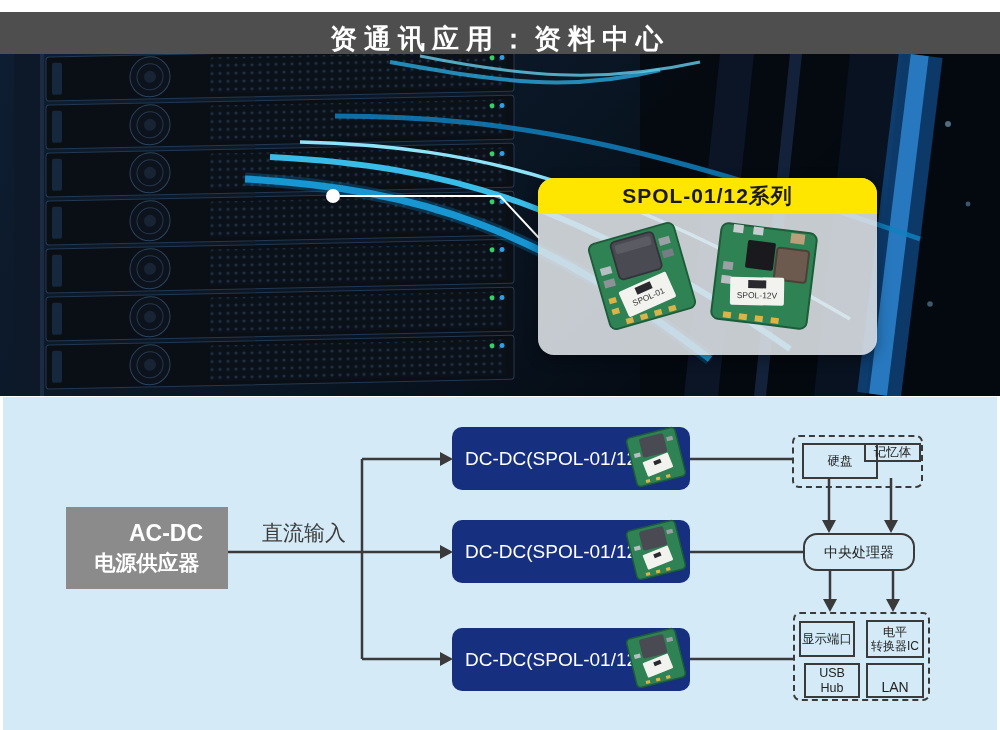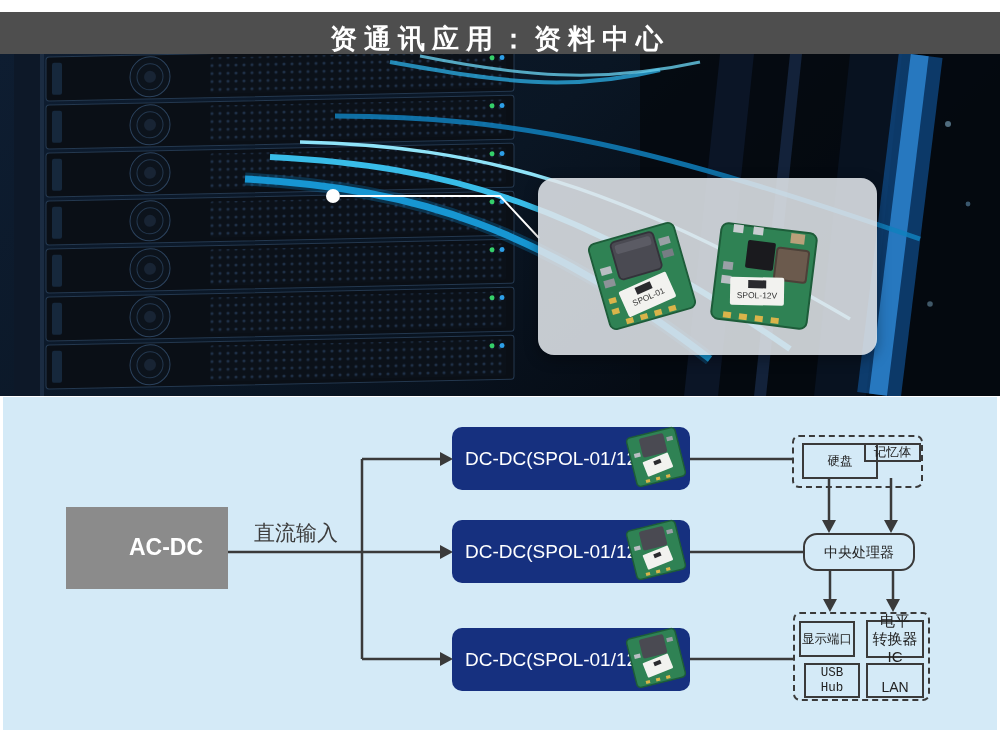--- a/index.html
+++ b/index.html
@@ -29,21 +29,21 @@
   .connectors { position:absolute; left:0; top:0; width:1000px; height:730px; pointer-events:none; z-index:2; }
 
   .node { position:absolute; z-index:3; }
 
   .acdc { left:66px; top:507px; width:162px; height:82px; background:#8b8b8b;
           display:flex; flex-direction:column; align-items:center; justify-content:center;
           color:#ffffff; font-weight:bold; line-height:1.35; }
   .acdc .l1 { font-size:23px;margin-left:38px; }
   .acdc .l2 { font-size:21px; }
 
-  .dcin { left:238px; top:519px; width:116px; text-align:center; font-size:21px; color:#3c3c3c; }
+  .dcin { left:246px; top:519px; width:116px; text-align:center; font-size:21px; color:#3c3c3c; }
 
   .dcdc { left:452px; width:238px; height:63px; background:#16307f; border-radius:10px;
           display:flex; align-items:center; color:#ffffff; font-size:19px; padding-left:13px; }
   .dcdc .chipwrap { position:absolute; right:8px; top:4px; width:52px; height:52px; transform:rotate(-14deg); }
 
   .group-dashed { border:2px dashed #3a3a3a; border-radius:7px; background:transparent; }
   .sbox { position:absolute; border:2px solid #3a3a3a; background:transparent;
           display:flex; flex-direction:column; align-items:center; justify-content:center;
           font-size:12.5px; color:#222222; text-align:center; line-height:1.2; }
   .cpu { left:803px; top:533px; width:112px; height:38px; font-size:14px;border-radius:14px; }
@@ -172,20 +172,23 @@
     </g>
 
     <g>
       <polyline points="340,142 500,142 539,184" stroke="#ffffff" stroke-width="2" fill="none"></polyline>
       <circle cx="333" cy="142" r="7" fill="#ffffff"></circle>
     </g>
   </svg>
 </div>
 
 <div class="callout">
+  <div class="callout-band">
+    <span>SPOL-01/12系列</span>
+  </div>
 
   <div class="chip" style="left:58px; top:52px; width:92px; height:92px; transform:rotate(-16deg);">
     <svg viewBox="0 0 100 100" width="92" height="92">
       <rect x="2" y="2" width="96" height="96" rx="7" fill="#2f8254" stroke="#1d5c39" stroke-width="2"></rect>
       <rect x="8" y="64" width="8" height="6" fill="#d9b44a"></rect>
         <rect x="8" y="76" width="8" height="6" fill="#d9b44a"></rect>
       <rect x="20" y="90" width="8" height="6" fill="#d9b44a"></rect>
         <rect x="36" y="90" width="8" height="6" fill="#d9b44a"></rect>
       <rect x="52" y="90" width="8" height="6" fill="#d9b44a"></rect>
         <rect x="68" y="90" width="8" height="6" fill="#d9b44a"></rect>
@@ -248,20 +251,21 @@
     <polygon points="440,652 440,666 453,659"></polygon>
     <polygon points="822,520 836,520 829,533"></polygon>
     <polygon points="884,520 898,520 891,533"></polygon>
     <polygon points="823,599 837,599 830,612"></polygon>
     <polygon points="886,599 900,599 893,612"></polygon>
   </g>
 </svg>
 
 <div class="node acdc">
   <span class="l1">AC-DC</span>
+  <span class="l2">电源供应器</span>
 </div>
 
 <div class="node dcin">直流输入</div>
 
 <div class="node dcdc" style="top:427px;">
   <span>DC-DC(SPOL-01/12)</span>
   <div class="chipwrap">
     <svg viewBox="0 0 100 100" width="52" height="52">
       <rect x="2" y="2" width="96" height="96" rx="8" fill="#2f8254" stroke="#1d5c39" stroke-width="3"></rect>
       <rect x="26" y="8" width="48" height="38" rx="5" fill="#4a4a52"></rect>
@@ -318,23 +322,23 @@
 </div>
 
 <div class="node sbox cpu">
   <span>中央处理器</span>
 </div>
 
 <div class="node group-dashed" style="left:793px; top:612px; width:137px; height:89px;">
   <div class="sbox" style="left:4px; top:7px; width:56px; height:36px;">
     <span>显示端口</span>
   </div>
-  <div class="sbox" style="left:71px; top:6px; width:58px; height:38px; font-size:15px;">
+  <div class="sbox" style="left:71px; top:6px; width:58px; height:38px; font-size:12px;">
     <span>电平</span>
     <span>转换器IC</span>
   </div>
-  <div class="sbox" style="left:9px; top:49px; width:56px; height:35px;font-family:Liberation Mono, monospace;">
+  <div class="sbox" style="left:9px; top:49px; width:56px; height:35px;">
     <span>USB Hub</span>
   </div>
   <div class="sbox" style="left:71px; top:49px; width:58px; height:35px; font-size:14px;justify-content:flex-end;">
     <span>LAN</span>
   </div>
 </div>
 
 </body></html>

